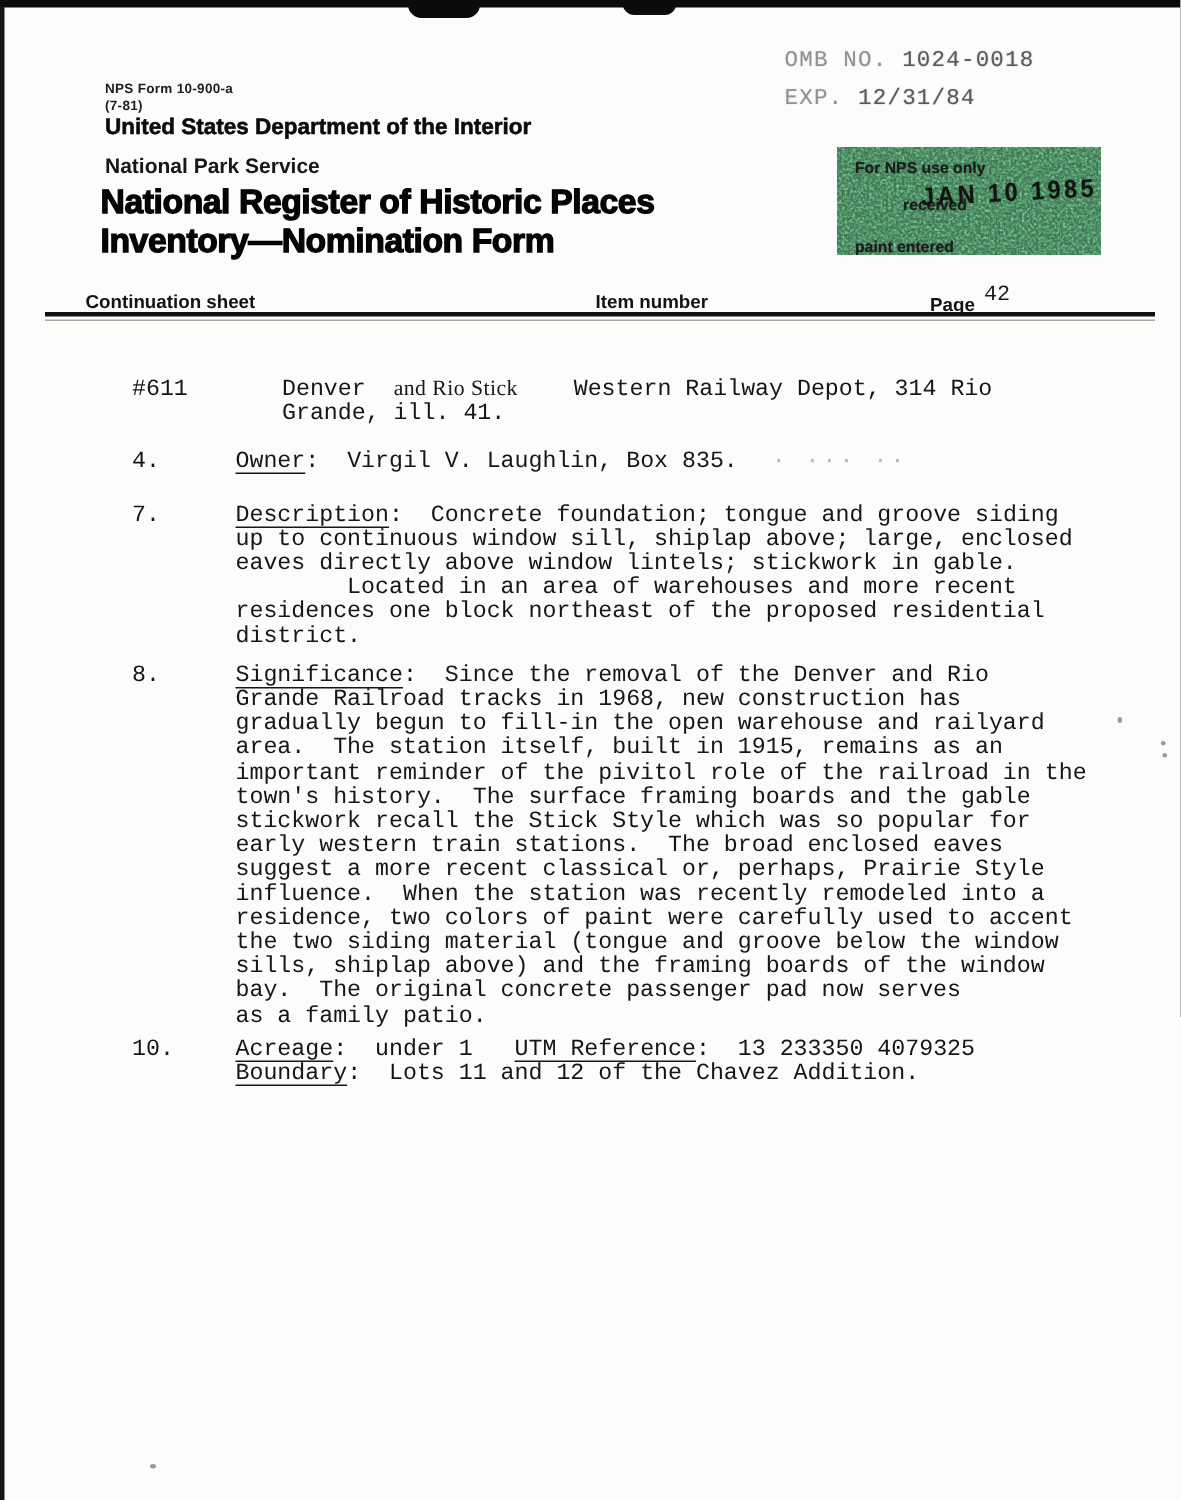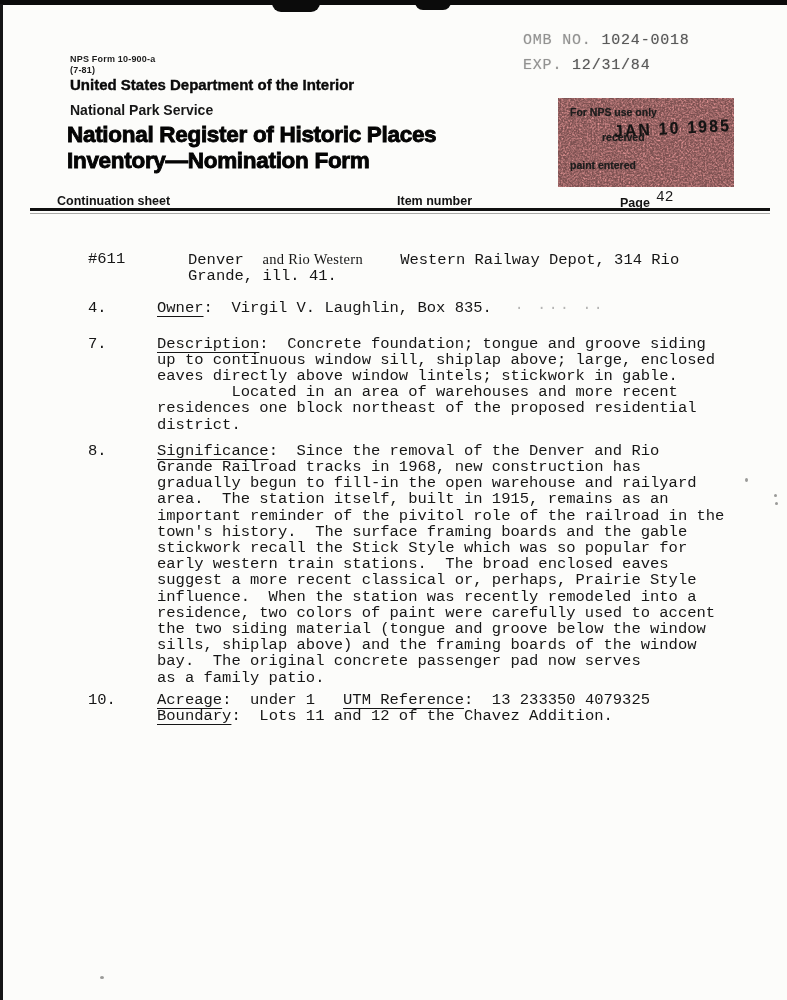--- a/index.html
+++ b/index.html
@@ -22,21 +22,21 @@
   .form-id{position:absolute;left:70px;top:54px;font-size:9px;font-weight:700;line-height:11px;letter-spacing:.2px;color:#1c1c1c;}
   
   .omb{position:absolute;left:523px;top:28px;font-family:"Liberation Mono",monospace;font-size:15px;line-height:25px;color:#3d3d3d;letter-spacing:.8px;text-shadow:0 0 1px rgba(70,70,70,.55);}
   .omb .dim{opacity:.55;}
   .omb .med{opacity:.85;}
   
   .dept{position:absolute;left:70px;top:76px;font-size:15px;font-weight:700;-webkit-text-stroke:.35px #000;color:#0c0c0c;}
   .bureau{position:absolute;left:70px;top:102px;font-size:14px;font-weight:700;color:#171717;}
   .form-title{position:absolute;left:67px;top:122px;font-size:22.5px;line-height:26px;font-weight:700;-webkit-text-stroke:.85px #000;letter-spacing:-.3px;color:#050505;}
   
-  .nps-box{position:absolute;left:558px;top:98px;width:176px;height:89px;background:#fca5a5;overflow:hidden;text-align:center;}
+  .nps-box{position:absolute;left:558px;top:98px;width:176px;height:72px;background:#86efac;overflow:hidden;text-align:center;}
   .nps-box svg.noise{position:absolute;left:0;top:0;}
   .nps-box .lbl{position:absolute;font-size:10.5px;font-weight:700;color:#1d1d1d;text-shadow:0 0 1px rgba(30,30,30,.6);}
   .lbl-use{left:12px;top:8px;}
   .lbl-received{left:12px;top:33px;padding-left:32px;}
   .lbl-entered{left:12px;top:61px;}
   .stamp{position:absolute;left:56px;top:24px;font-size:17px;font-weight:700;color:#141414;letter-spacing:2.5px;transform:rotate(-3deg) scaleX(.92);transform-origin:left center;white-space:nowrap;text-shadow:0 0 1px rgba(20,20,20,.5);}
   
   .cont-label{position:absolute;font-size:12.5px;font-weight:700;color:#131313;top:194px;}
   .cl-sheet{left:57px;}
   .cl-item{left:397px;}
@@ -107,21 +107,21 @@
   <div class="cont-label cl-item">Item number</div>
   <div class="cont-label cl-page">Page</div>
   <div class="page-num">42</div>
   <div class="rule-thick"></div>
   <div class="rule-thin"></div>
 
   <div class="doc-body">
       <div class="entry">
         <span class="entry-num">#611</span>
         <div class="entry-lines">
-          <div class="line"><span>Denver  </span><span class="alt">and Rio Western</span><span>    Western Railway Depot, 314 Rio</span></div>
+          <div class="line"><span>Denver  </span><span class="alt">and Rio Stick</span><span>    Western Railway Depot, 314 Rio</span></div>
           <div class="line"><span>Grande, ill. 41.</span></div>
         </div>
       </div>
       <div class="entry">
         <span class="entry-num">4.</span>
         <div class="entry-lines">
           <div class="line"><span class="u">Owner</span><span>:  Virgil V. Laughlin, Box 835.</span><span class="faint">  · ··· ··</span></div>
         </div>
       </div>
       <div class="entry">

